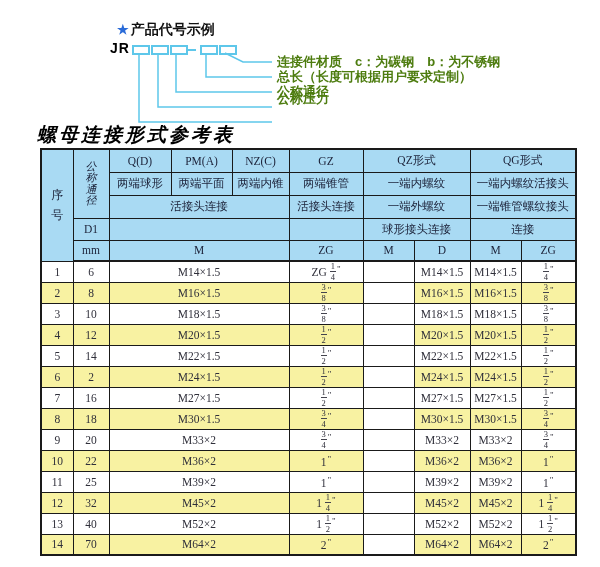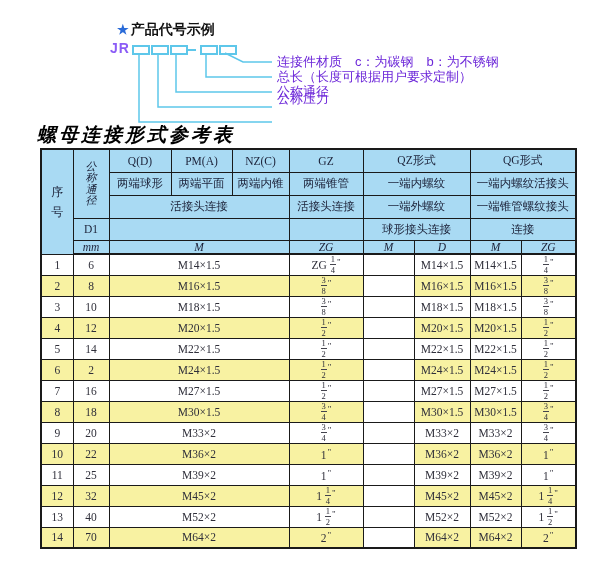--- a/index.html
+++ b/index.html
@@ -16,25 +16,25 @@
     width:600px;height:567px;background:#ffffff;
     font-family:"Liberation Sans",sans-serif;
     position:relative;overflow:hidden;
   }
   .page{position:absolute;inset:0;padding-left:44px;}
 
   
   .diagram{position:absolute;left:0;top:0;width:600px;height:148px;}
   .diagram-title{position:absolute;left:117px;top:21px;font-size:14px;font-weight:bold;color:#111;}
   .diagram-title .star{color:var(--star-color);font-size:13px;margin-right:2px;}
-  .jr-prefix{position:absolute;left:110px;top:40px;font-size:14px;font-weight:bold;color:#8b5cf6;letter-spacing:1px;}
+  .jr-prefix{position:absolute;left:110px;top:40px;font-size:14px;font-weight:bold;color:#000000;letter-spacing:1px;}
   .code-box{position:absolute;top:45px;width:14px;height:6px;border:2px solid var(--line-color);background:#fff;}
   .code-dash{position:absolute;top:49px;left:186px;width:10px;height:2px;background:var(--line-color);}
   .diagram-lines{position:absolute;left:0;top:0;width:600px;height:148px;}
-  .diagram-label{position:absolute;left:277px;font-size:13px;font-weight:normal;color:#6d28d9;white-space:nowrap;line-height:14px;}
+  .diagram-label{position:absolute;left:277px;font-size:13px;font-weight:bold;color:#4d7c0f;white-space:nowrap;line-height:14px;}
 
   
   .table-title{
     position:absolute;left:37px;top:122px;
     font-family:"DejaVu Serif","Liberation Serif",serif;
     font-style:italic;font-weight:bold;
     font-size:19px;color:#000;letter-spacing:3px;text-align:center;
   }
 
   
@@ -50,21 +50,21 @@
   }
   table.ref{border:2px solid var(--border);}
   thead th{
     background:var(--header-bg);color:var(--header-text);
     font-size:11.5px;
   }
   thead tr.hr1{height:23px;}
   thead tr.hr2{height:23px;}
   thead tr.hr3{height:23px;}
   thead tr.hr4{height:22px;}
-  thead tr.hr5{height:14px;font-style:italic;}
+  thead tr.hr5{height:21px;}
   thead tr.hr5 th{border-bottom:2px solid var(--border);}
   tbody tr{height:21px;background:#ffffff;}
   tbody tr:nth-child(even){background:var(--alt-row-bg);}
   tbody td{font-size:11.5px;color:var(--body-text);}
   tbody td.c-qzm{background:#ffffff;}
   .v-cell div{line-height:12px;font-size:12px;}
   .v-xuhao div{margin:8px 0;}
   .v-gctj{font-style:italic;}
   .v-gctj div{line-height:11.5px;font-size:11px;}
 

